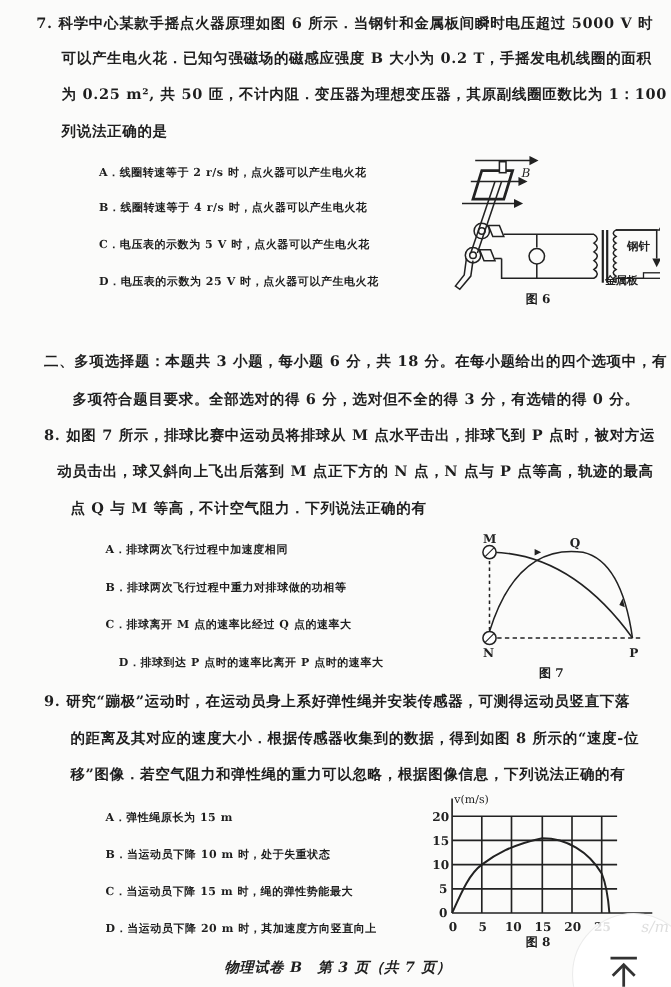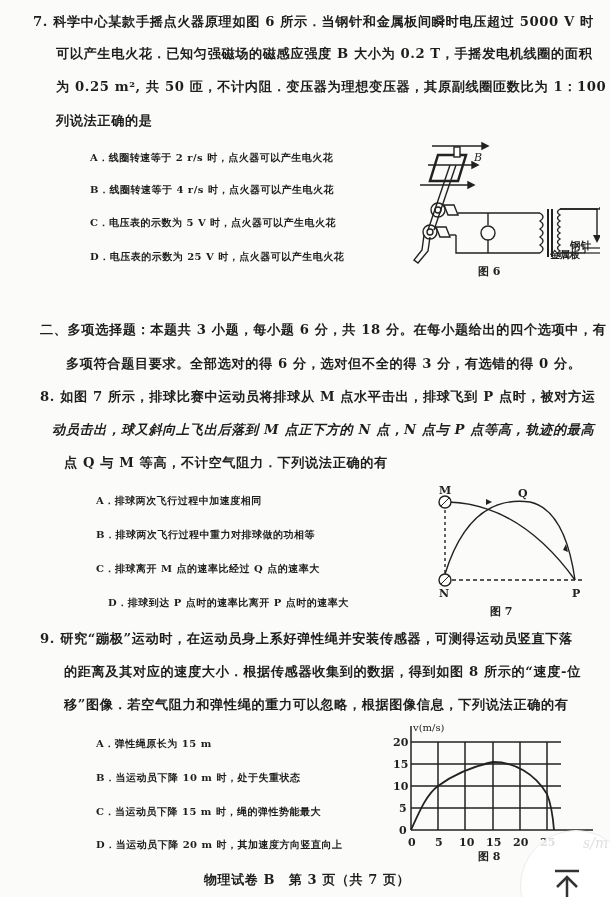--- a/index.html
+++ b/index.html
@@ -68,30 +68,30 @@
 
       <path d="M160 74 q-5 3 0 6 q-5 3 0 6 q-5 3 0 6 q-5 3 0 6 q-5 3 0 6 q-5 3 0 6 q-5 3 0 6 q-5 3 0 6"></path>
       <polyline points="160,74 200,74 200,72"></polyline>
       <polyline points="160,74 197,74 197,100"></polyline>
       <polyline points="160,122 160,118 185,118"></polyline>
     </g>
     <polygon points="193,100 201,100 197,108" fill="#222"></polygon>
     <rect x="185" y="113" width="26" height="5" fill="#fff" stroke="#222" stroke-width="1.2"></rect>
   </svg>
   <span style="position:absolute;left:74px;top:16px;font-size:11px;font-style:italic;">B</span>
-  <span style="position:absolute;left:170px;top:104px;font-size:10.5px;font-weight:bold;">钢针</span>
+  <span style="position:absolute;left:170px;top:82px;font-size:10.5px;font-weight:bold;">钢针</span>
   <span style="position:absolute;left:150px;top:113px;font-size:10px;font-weight:bold;">金属板</span>
 </div>
 <div class="caption" style="left:478px;top:264px;">图 6</div>
 
 <div class="line" style="left:40px;top:322px;">二、多项选择题：本题共 3 小题，每小题 6 分，共 18 分。在每小题给出的四个选项中，有</div>
 <div class="line" style="left:66px;top:356px;">多项符合题目要求。全部选对的得 6 分，选对但不全的得 3 分，有选错的得 0 分。</div>
 
 <div class="line" style="left:40px;top:389px;">8. 如图 7 所示，排球比赛中运动员将排球从 M 点水平击出，排球飞到 P 点时，被对方运</div>
-<div class="line" style="left:52px;top:422px;font-style:italic;">动员击出，球又斜向上飞出后落到 M 点正下方的 N 点，N 点与 P 点等高，轨迹的最高</div>
+<div class="line" style="left:52px;top:422px;">动员击出，球又斜向上飞出后落到 M 点正下方的 N 点，N 点与 P 点等高，轨迹的最高</div>
 <div class="line" style="left:64px;top:455px;">点 Q 与 M 等高，不计空气阻力．下列说法正确的有</div>
 
 <div class="opt" style="left:64px;top:493px;">A．排球两次飞行过程中加速度相同</div>
 <div class="opt" style="left:64px;top:527px;">B．排球两次飞行过程中重力对排球做的功相等</div>
 <div class="opt" style="left:64px;top:561px;">C．排球离开 M 点的速率比经过 Q 点的速率大</div>
 <div class="opt" style="left:76px;top:595px;">D．排球到达 P 点时的速率比离开 P 点时的速率大</div>
 
 <div style="position:absolute;left:430px;top:484px;width:170px;height:130px;">
   <svg width="170" height="130" viewBox="0 0 170 130">
     <g stroke="#222" stroke-width="1.4" fill="none">
@@ -154,21 +154,21 @@
     <text x="84" y="124" font-size="11" font-weight="bold" fill="#222">10</text>
     <text x="111" y="124" font-size="11" font-weight="bold" fill="#222">15</text>
     <text x="138" y="124" font-size="11" font-weight="bold" fill="#222">20</text>
     <text x="165" y="124" font-size="11" font-weight="bold" fill="#222">25</text>
   </svg>
   <span style="position:absolute;left:38px;top:0px;font-size:10px;">v(m/s)</span>
   <span style="position:absolute;left:208px;top:113px;font-size:14px;font-style:italic;">s/m</span>
 </div>
 <div class="caption" style="left:462px;top:849px;padding-left:16px;">图 8</div>
 
-<div class="footer" style="left:204px;top:871px;">物理试卷 B　第 3 页（共 7 页）</div>
+<div class="footer" style="left:204px;top:871px;font-style:italic;">物理试卷 B　第 3 页（共 7 页）</div>
 
 <div class="scroll-top">
   <svg width="40" height="40" viewBox="0 0 40 40" style="position:absolute;left:26px;top:34px;">
     <line x1="8" y1="6" x2="32" y2="6" stroke="#333" stroke-width="2.5"></line>
     <line x1="20" y1="12" x2="20" y2="36" stroke="#333" stroke-width="2.5"></line>
     <polyline points="10,22 20,12 30,22" fill="none" stroke="#333" stroke-width="2.5"></polyline>
   </svg>
 </div>
 
 </body></html>

